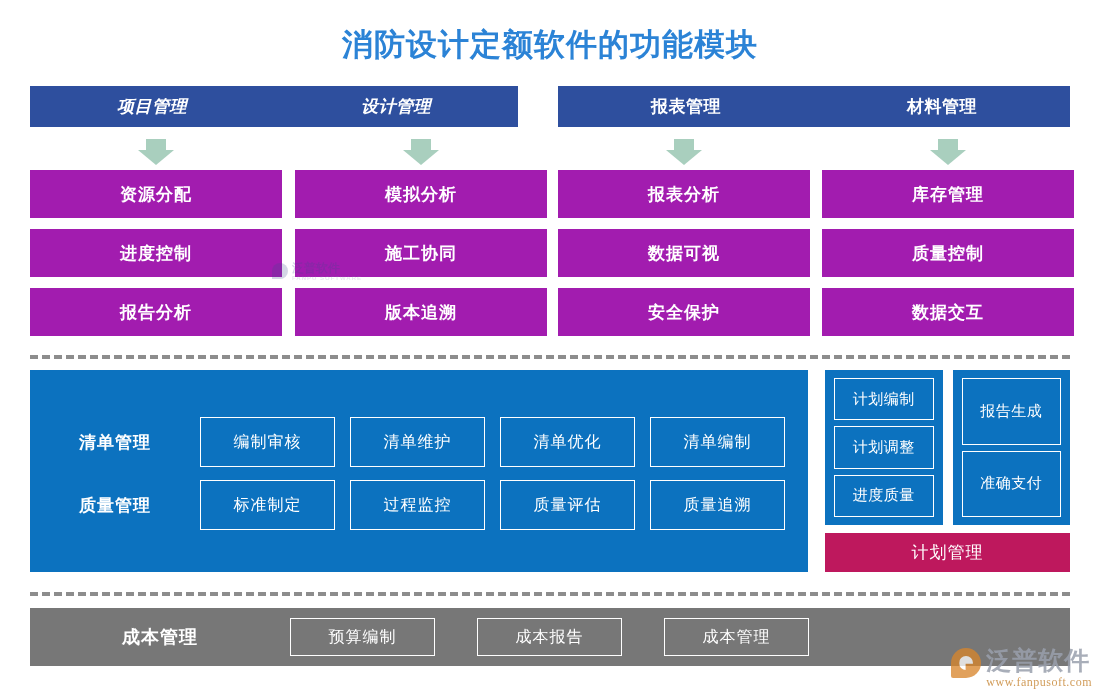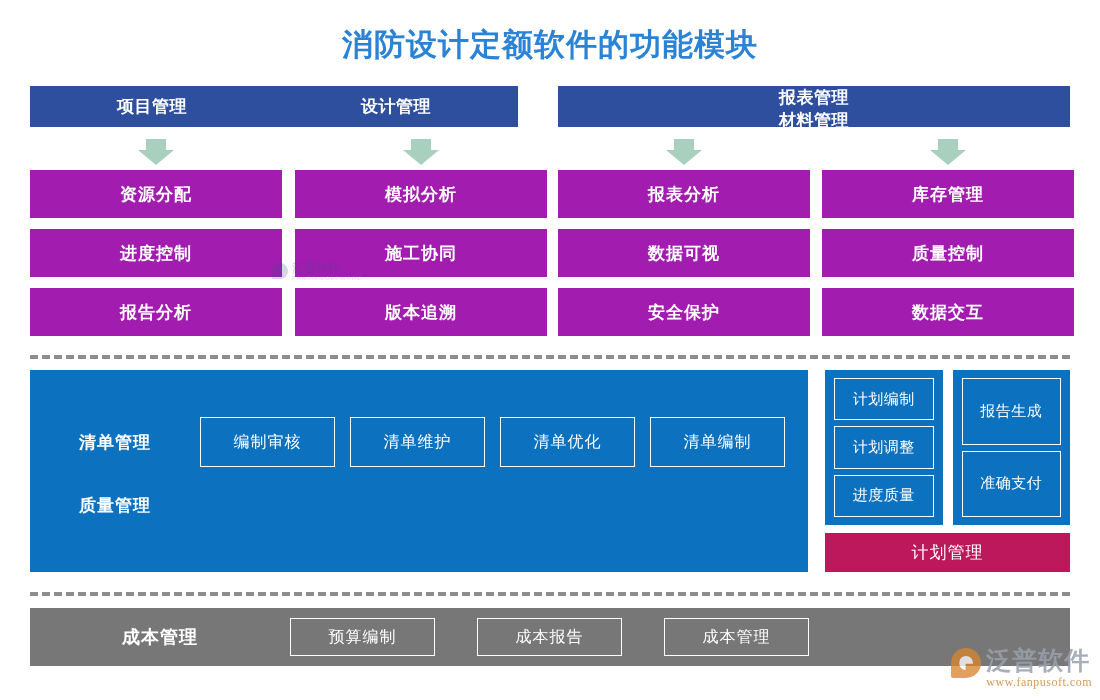--- a/index.html
+++ b/index.html
@@ -36,22 +36,22 @@
     align-items: center;
   }
   .hdr-cell {
     flex: 1 1 50%;
     text-align: center;
     color: #ffffff;
     font-size: 17px;
     font-weight: bold;
     letter-spacing: 0.5px;
   }
-  #hdr-left  { left: 30px;  top: 86px; width: 488px; }
-  #hdr-right { left: 558px; top: 86px; width: 512px; flex-direction: column; }
+  #hdr-left  { left: 30px;  top: 86px; width: 488px; font-style: italic; }
+  #hdr-right { left: 558px; top: 86px; width: 512px; }
 
   
   .arrow {
     position: absolute;
     top: 139px;
     width: 36px; height: 26px;
     color: #a8cdbd;
   }
   .arrow .shaft {
     position: absolute; left: 8px; top: 0;
@@ -284,20 +284,26 @@
       <div class="mid-label">清单管理</div>
       <div class="mid-cells">
         <div class="mid-cell">编制审核</div>
         <div class="mid-cell">清单维护</div>
         <div class="mid-cell">清单优化</div>
         <div class="mid-cell">清单编制</div>
       </div>
     </div>
     <div class="mid-row" id="mid-row-2">
       <div class="mid-label">质量管理</div>
+      <div class="mid-cells">
+        <div class="mid-cell">标准制定</div>
+        <div class="mid-cell">过程监控</div>
+        <div class="mid-cell">质量评估</div>
+        <div class="mid-cell">质量追溯</div>
+      </div>
     </div>
   </div>
 
   <div id="mid-right">
     <div class="mr-cols">
       <div class="mr-col">
         <div class="mr-cell">计划编制</div>
         <div class="mr-cell">计划调整</div>
         <div class="mr-cell">进度质量</div>
       </div>

